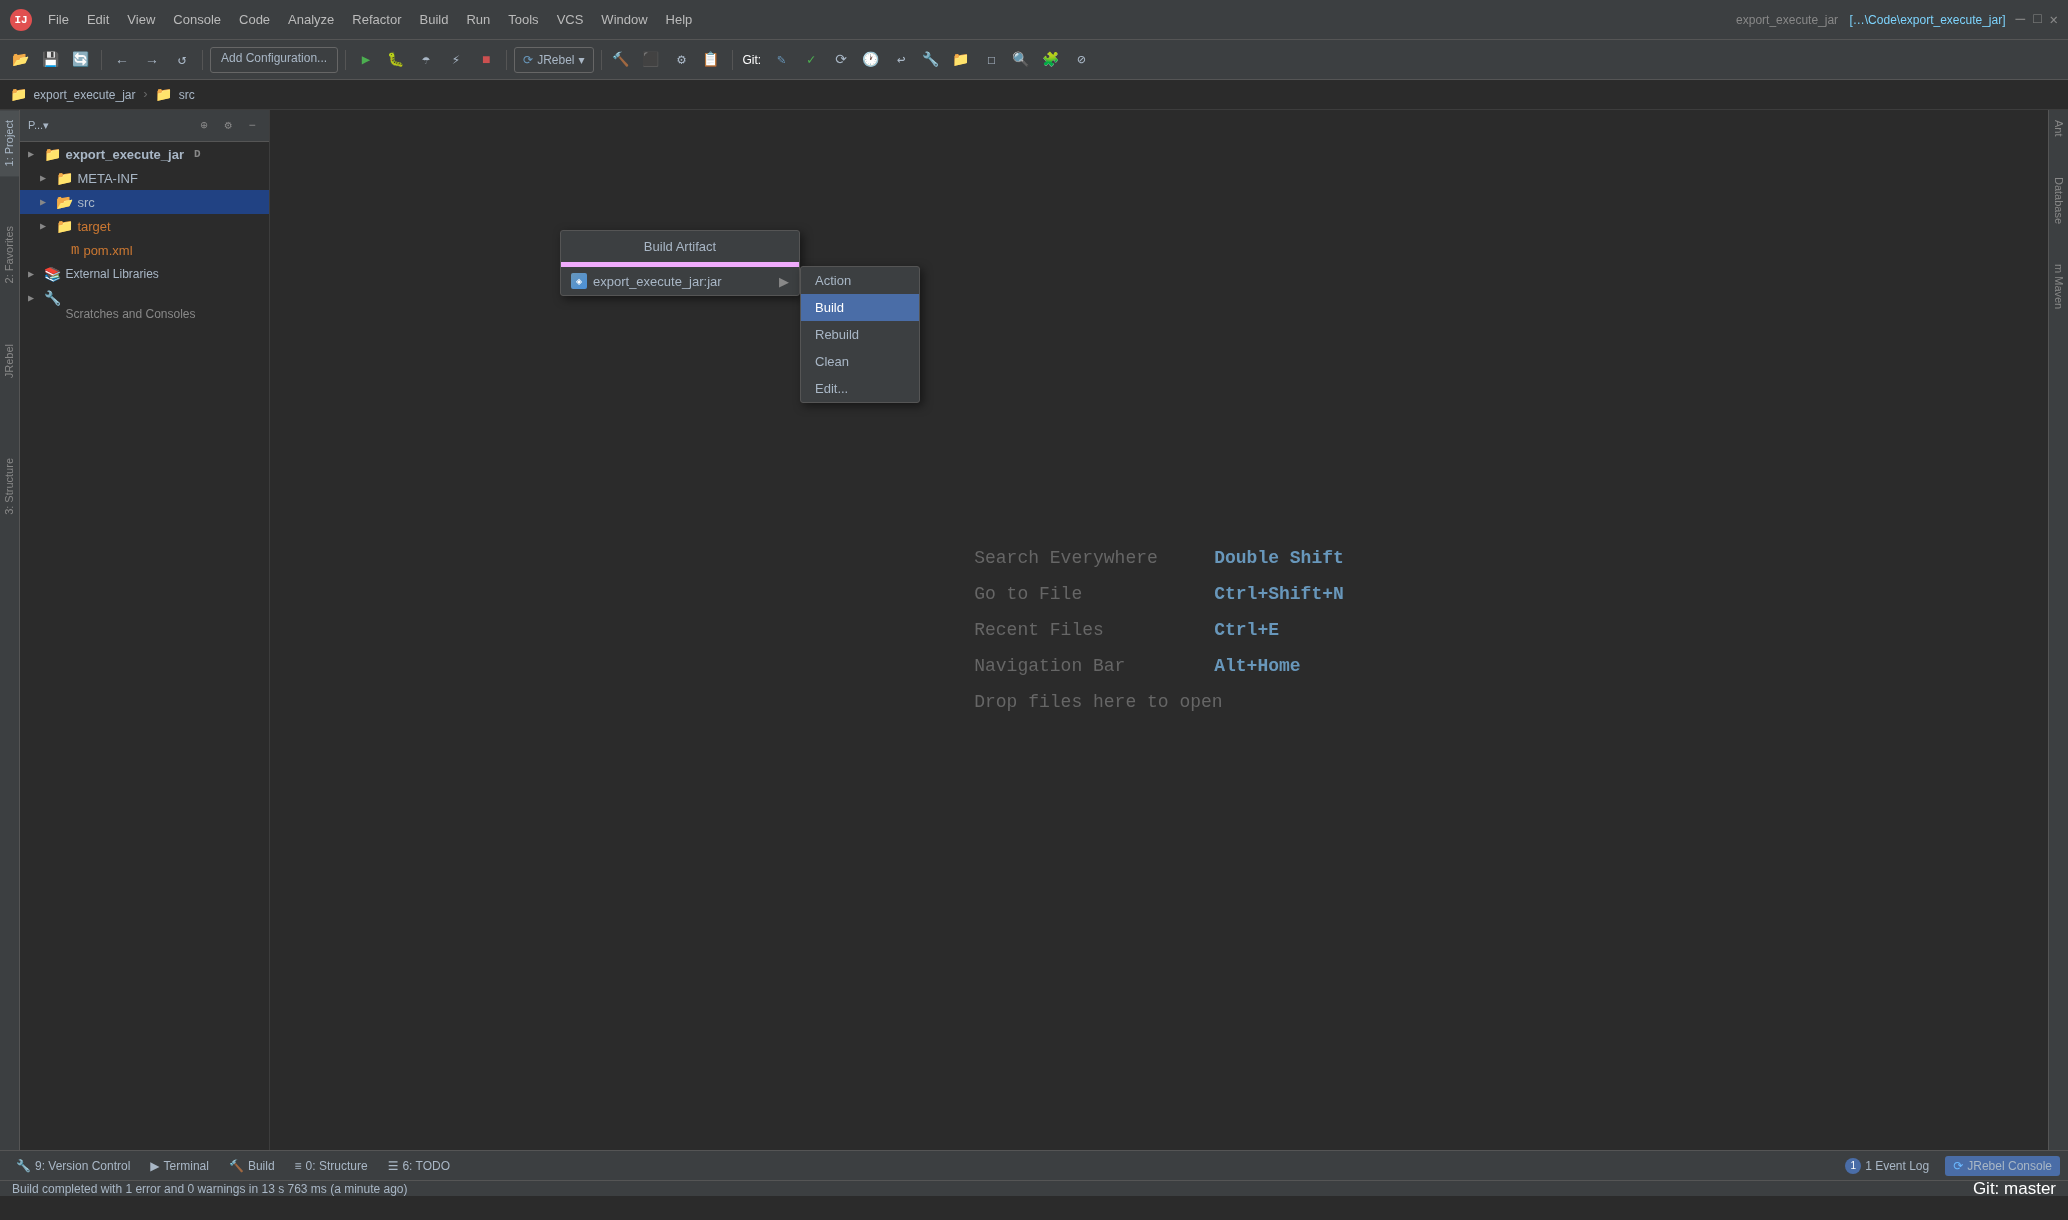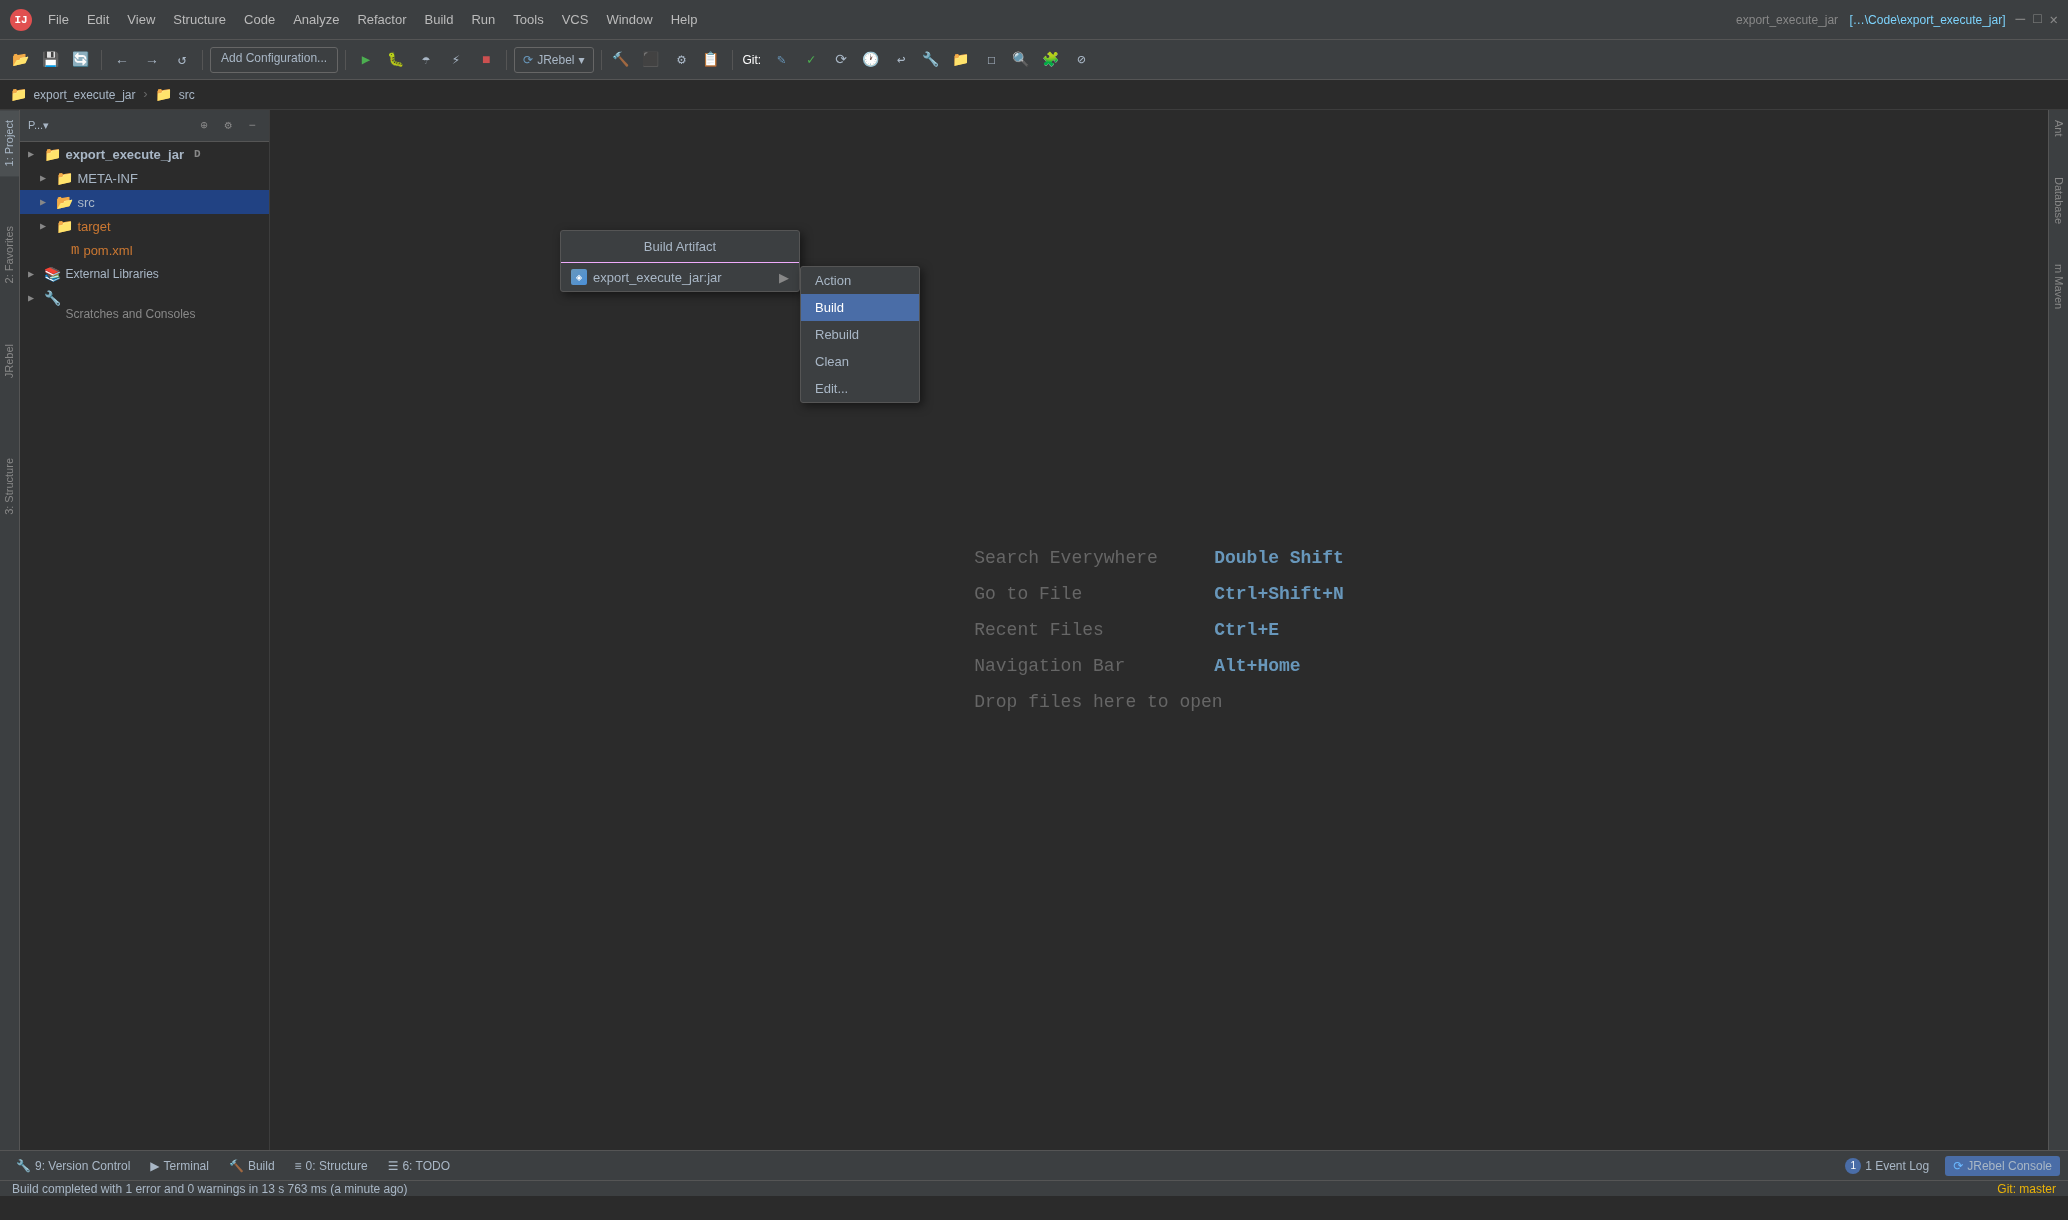--- a/index.html
+++ b/index.html
@@ -285,21 +285,21 @@
       border: 1px solid #555;
       border-radius: 3px;
       min-width: 240px;
       box-shadow: 3px 3px 10px rgba(0,0,0,0.5);
     }
     .build-artifact-title {
       padding: 8px 14px;
       color: #a9b7c6;
       font-size: 13px;
       font-family: Arial, sans-serif;
-      border-bottom: 1px solid #f0abfc;
+      border-bottom: 5px solid #f0abfc;
       text-align: center;
     }
     .artifact-item {
       display: flex;
       align-items: center;
       padding: 6px 10px;
       cursor: pointer;
       gap: 6px;
       font-size: 13px;
       font-family: Arial, sans-serif;
@@ -409,35 +409,35 @@
       padding: 0 12px;
       border-top: 1px solid #555;
       justify-content: space-between;
     }
     .status-text {
       color: #a9b7c6;
       font-size: 12px;
       font-family: Arial, sans-serif;
     }
     .git-master {
-      color: #eab308;
-      font-size: 12px;
+      color: #ffffff;
+      font-size: 17px;
       font-family: Arial, sans-serif;
     }
   </style>
 </head>
 <body>
 
 <div class="title-bar">
   <div class="title-bar-logo">IJ</div>
   <div class="menu-items">
     <span class="menu-item">File</span>
     <span class="menu-item">Edit</span>
     <span class="menu-item">View</span>
-    <span class="menu-item">Structure</span>
+    <span class="menu-item">Console</span>
     <span class="menu-item">Code</span>
     <span class="menu-item">Analyze</span>
     <span class="menu-item">Refactor</span>
     <span class="menu-item">Build</span>
     <span class="menu-item">Run</span>
     <span class="menu-item">Tools</span>
     <span class="menu-item">VCS</span>
     <span class="menu-item">Window</span>
     <span class="menu-item">Help</span>
   </div>

